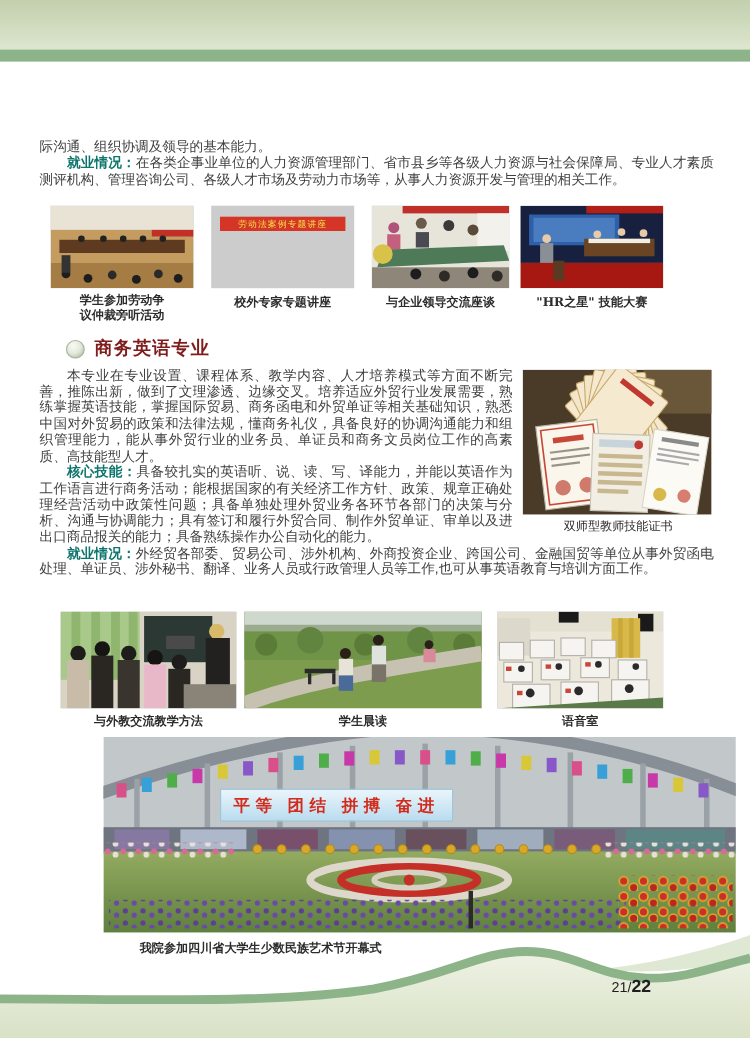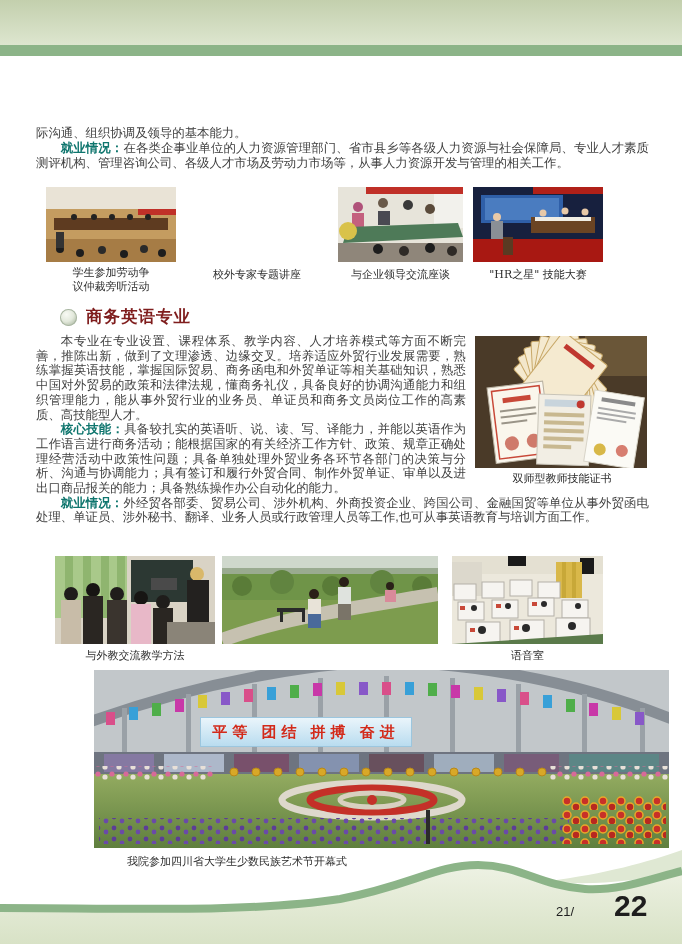--- a/index.html
+++ b/index.html
@@ -19,37 +19,37 @@
   
   .sechead{position:absolute;left:60px;top:305px;height:24px;display:flex;align-items:center;gap:9px;}
   .bead{width:17px;height:17px;border-radius:50%;
         background:radial-gradient(circle at 38% 32%,#f8faf4 0%,#e3e9dc 45%,#b9c4b0 75%,#93a28c 100%);
         box-shadow:inset 0 0 0 1px #a9b6a2;}
   .sectitle{color:#7f1d1d;font-size:16.5px;font-weight:bold;letter-spacing:1px;}
   
   .ph{position:absolute;overflow:hidden;background:#ccc;}
   .ph svg{display:block;}
   .cap{position:absolute;text-align:center;font-family:"DejaVu Serif","Liberation Serif",serif;
-       font-size:11px;line-height:14px;color:#2c2c2c;}
+       font-size:11px;line-height:14px;color:#2c2c2c;font-weight:bold;}
   
   .certfig{float:right;width:174px;margin:2px 0 4px 9px;}
   .certph{width:172px;height:132px;overflow:hidden;}
   .certcap{text-align:center;font-family:"DejaVu Serif","Liberation Serif",serif;
            font-size:11px;color:#2c2c2c;margin-top:4px;}
   
   .stadium{position:absolute;left:58px;top:670px;width:575px;height:178px;overflow:hidden;padding-left:36px;}
   .stb{position:absolute;left:142px;top:47px;width:210px;height:28px;
        background:linear-gradient(#eaf5fb,#b9dcef);border:1px solid #9cc6de;
        display:flex;align-items:center;justify-content:center;
        color:#d32a1a;font-weight:bold;font-size:15px;letter-spacing:5px;white-space:nowrap;}
   
   .botsvg{position:absolute;left:0;top:850px;width:682px;height:94px;}
   .pagenum{position:absolute;left:556px;top:889px;width:90px;color:#1e1e1e;z-index:5;}
   .pn-small{font-size:13px;}
-  .pn-big{font-size:30px;font-weight:bold;margin-left:40px;}
+  .pn-big{font-size:16px;font-weight:bold;}
   .tinybanner{position:absolute;left:8px;top:10px;right:8px;height:13px;background:#d43527;
       color:#f5e048;font-size:8px;line-height:13px;text-align:center;letter-spacing:1px;
       white-space:nowrap;overflow:hidden;}
 </style>
 </head>
 <body>
 
 <div class="page">
 
   <div class="topband"></div>
@@ -75,20 +75,38 @@
       <circle cx="14" cy="62" r="4" fill="#1d1d1d"></circle>
         <circle cx="34" cy="66" r="4" fill="#1d1d1d"></circle>
       <circle cx="56" cy="63" r="4" fill="#2a2a2a"></circle>
         <circle cx="78" cy="67" r="4" fill="#1d1d1d"></circle>
       <circle cx="98" cy="62" r="4" fill="#2a2a2a"></circle>
         <circle cx="116" cy="66" r="4" fill="#1d1d1d"></circle>
       <rect x="10" y="45" width="8" height="16" fill="#333"></rect>
     </svg>
   </div>
 
+  <div class="ph" style="left:192px;top:187px;width:130px;height:75px;">
+    <div class="tinybanner">劳动法案例专题讲座</div>
+    <svg width="130" height="75" viewBox="0 0 130 75" style="position:absolute;left:0;top:0;z-index:-1;">
+      <rect width="130" height="75" fill="#cfc9bd"></rect>
+      <rect x="14" y="27" width="72" height="22" fill="#37433d"></rect>
+      <rect x="92" y="25" width="30" height="19" fill="#ded9d0"></rect>
+      <rect x="96" y="28" width="22" height="12" fill="#e09488"></rect>
+      <rect x="58" y="36" width="7" height="16" fill="#2b2b2b"></rect>
+      <rect y="52" width="130" height="23" fill="#8d867c"></rect>
+      <circle cx="12" cy="60" r="4" fill="#1d1d1d"></circle>
+        <circle cx="30" cy="65" r="4" fill="#332f2a"></circle>
+      <circle cx="50" cy="61" r="4" fill="#1d1d1d"></circle>
+        <circle cx="70" cy="66" r="4" fill="#332f2a"></circle>
+      <circle cx="90" cy="61" r="4" fill="#1d1d1d"></circle>
+        <circle cx="110" cy="65" r="4" fill="#332f2a"></circle>
+      <circle cx="122" cy="59" r="4" fill="#1d1d1d"></circle>
+    </svg>
+  </div>
 
   <div class="ph" style="left:338px;top:187px;width:125px;height:75px;">
     <svg width="125" height="75" viewBox="0 0 125 75">
       <rect width="125" height="75" fill="#e7e4da"></rect>
       <rect x="28" width="97" height="7" fill="#c03028"></rect>
       <rect x="96" y="7" width="29" height="34" fill="#f2f1ec"></rect>
       <circle cx="20" cy="20" r="5" fill="#b0527a"></circle>
         <circle cx="45" cy="16" r="5" fill="#6a5a4a"></circle>
       <circle cx="70" cy="18" r="5" fill="#3a3a3a"></circle>
         <circle cx="92" cy="22" r="5" fill="#5a4a3a"></circle>
@@ -297,20 +315,21 @@
           <rect x="44" y="48" width="5" height="4"></rect>
           <rect x="80" y="46" width="5" height="4"></rect>
           <rect x="18" y="72" width="5" height="4"></rect>
           <rect x="62" y="70" width="5" height="4"></rect>
         </g>
       <path d="M0,88 L151,78 L151,88 Z" fill="#5a7a4a"></path>
     </svg>
   </div>
 
   <div class="cap" style="left:55px;top:649px;width:160px;">与外教交流教学方法</div>
+  <div class="cap" style="left:222px;top:649px;width:216px;">学生晨读</div>
   <div class="cap" style="left:452px;top:649px;width:151px;">语音室</div>
 
   <div class="stadium">
     <svg width="575" height="178" viewBox="0 0 575 178">
       <defs>
         <pattern id="dotsP" width="16" height="11" patternUnits="userSpaceOnUse">
           <circle cx="4" cy="4" r="2.4" fill="#5c3e96"></circle>
             <circle cx="12" cy="8" r="2.4" fill="#6a4aa8"></circle>
         </pattern>
         <pattern id="dotsR" width="18" height="14" patternUnits="userSpaceOnUse">

